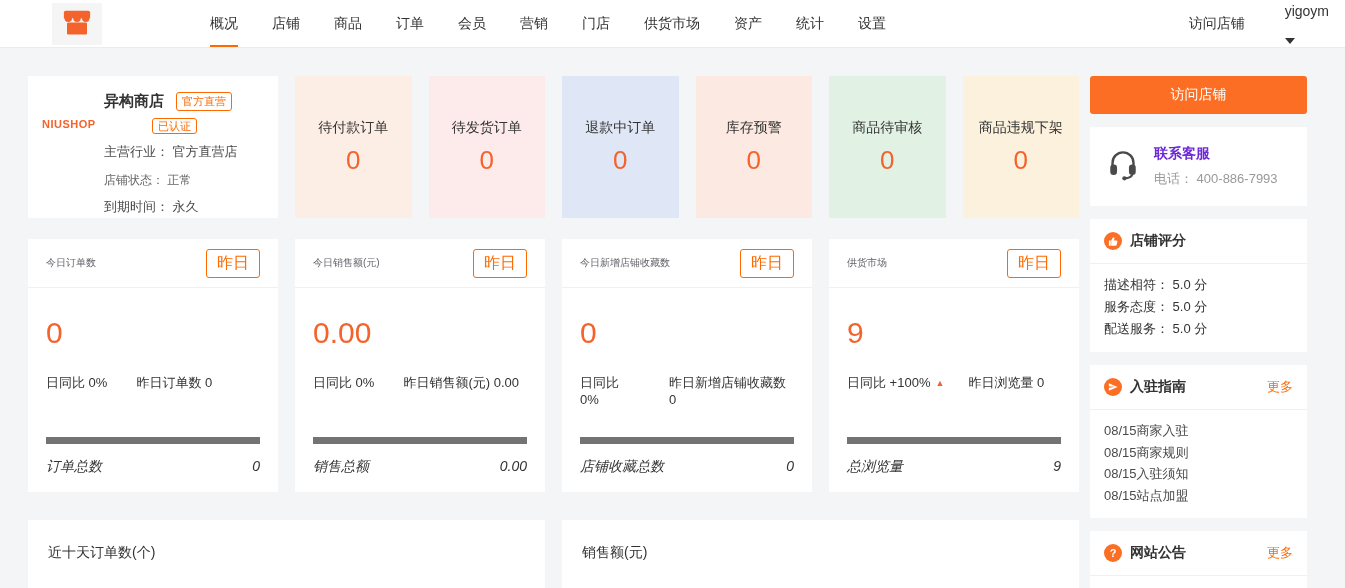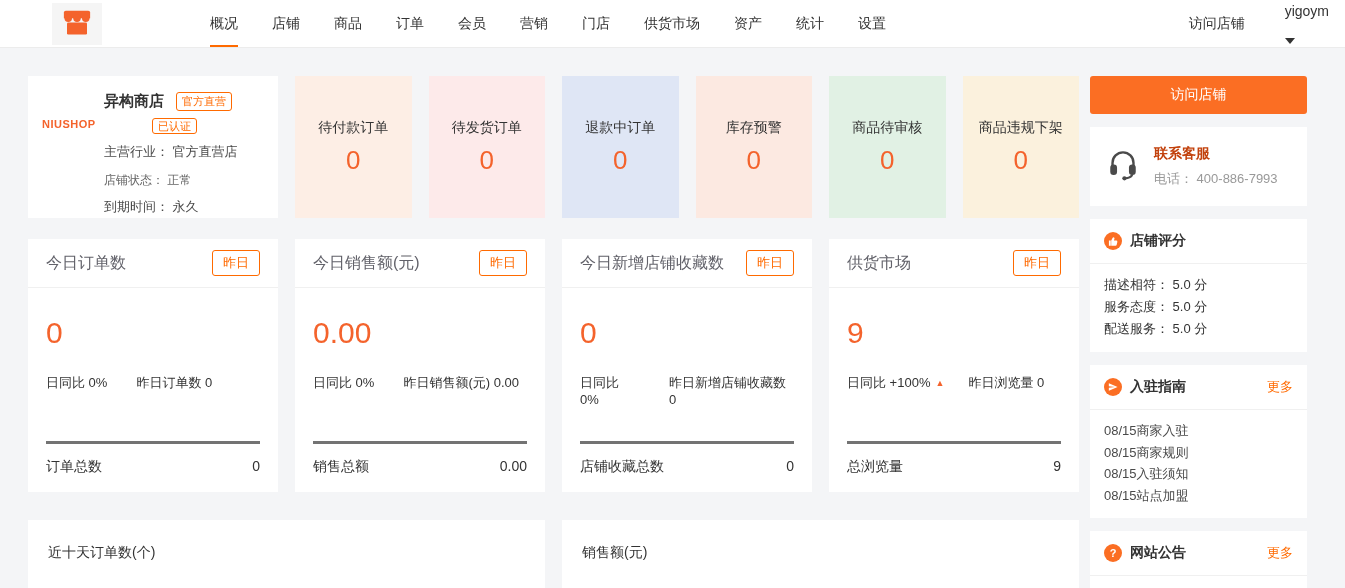--- a/index.html
+++ b/index.html
@@ -42,41 +42,41 @@
   .shop-meta.small { font-size:12px; color:#666; margin-top:11px; }
   .ocard { flex:1; display:flex; flex-direction:column; align-items:center;
            justify-content:center; cursor:pointer; }
   .ocard-label { font-size:14px; color:#333; }
   .ocard-value { font-size:26px; color:#f4632c; margin-top:8px; }
   
   .row2 { display:flex; gap:17px; height:253px; margin-top:21px; }
   .mcard { flex:1; display:flex; flex-direction:column; }
   .mcard-header { height:49px; flex:none; display:flex; align-items:center;
                   justify-content:space-between; padding:0 18px; border-bottom:1px solid #f0f0f0; }
-  .mcard-title { font-size:16px; color:#62626a; }
-  .badge-btn { font-size:13px; color:#ff6a00; border:1px solid #ff6a00; border-radius:3px;
+  .mcard-title { font-size:10px; color:#62626a; }
+  .badge-btn { font-size:16px; color:#ff6a00; border:1px solid #ff6a00; border-radius:3px;
                background:#fff; padding:3px 10px; cursor:pointer; }
   .mcard-body { flex:1; padding:30px 18px 0; }
   .mcard-value { font-size:30px; color:#f4632c; line-height:1; }
   .mcard-metrics { display:flex; align-items:center; margin-top:26px; font-size:13px; color:#333; }
   .metric2 { margin-left:24px; }
   .trend-up { color:#f4632c; font-size:9px; margin-left:5px; }
-  .mcard-footer { flex:none; margin:0 18px; border-top:3px solid #737373;
+  .mcard-footer { flex:none; margin:0 18px; border-top:7px solid #737373;
                   padding:14px 0 16px; display:flex; justify-content:space-between;
-                  font-size:14px; color:#333; }
+                  font-size:14px; color:#333;font-style:italic; }
   
   .row3 { display:flex; gap:17px; height:160px; margin-top:28px; }
   .chart-card { flex:1; padding:24px 20px; }
   .chart-title { font-size:14px; color:#333; }
   
   .visit-btn { height:38px; width:100%; border:none; border-radius:3px; color:#fff;
                font-size:14px; cursor:pointer; font-family:inherit; }
   .scard { margin-top:13px; }
   .service-card { padding:18px 14px; display:flex; align-items:center; gap:12px; }
-  .service-title { font-size:14px; font-weight:bold; color:#c2410c; }
+  .service-title { font-size:14px; font-weight:bold; color:#6d28d9; }
   .service-phone { font-size:13px; color:#999; margin-top:7px; }
   .scard-header { display:flex; align-items:center; gap:8px; padding:13px 14px;
                   border-bottom:1px solid #f0f0f0; }
   .scard-header-title { font-size:14px; font-weight:bold; color:#333; }
   .more-link { margin-left:auto; font-size:13px; color:#ff6a00; cursor:pointer; }
   .icircle { width:18px; height:18px; border-radius:50%; background:#fb6e23; flex:none;
              display:flex; align-items:center; justify-content:center; color:#fff;
              font-size:11px; font-weight:bold; }
   .scard-body { padding:10px 14px 12px; }
   .rating-row { font-size:13px; color:#333; line-height:22px; }

